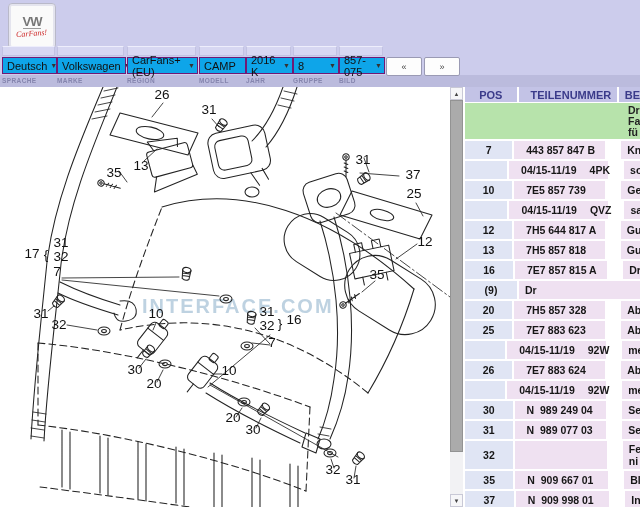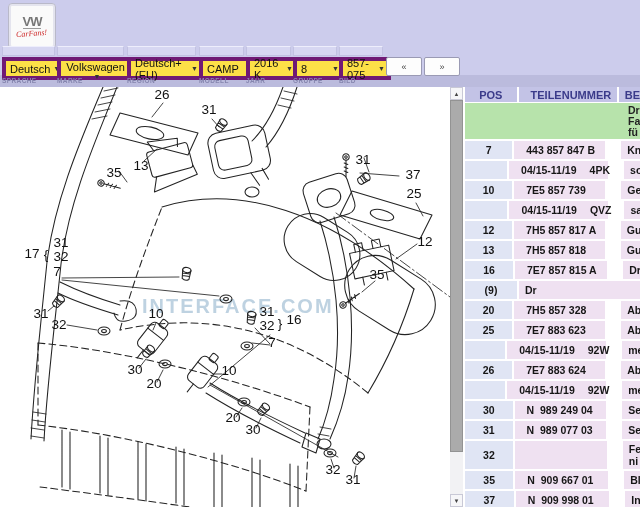--- a/index.html
+++ b/index.html
@@ -8,21 +8,21 @@
   
   .topbar{position:absolute;left:0;top:0;width:640px;height:87px;background:#ccccec;}
   .logo{position:absolute;left:8px;top:3px;width:46px;height:44px;background:#fafafa;
         border:1px solid #b9b9c9;border-radius:4px;box-shadow:0 0 0 2px #e4e4ee inset;
         display:flex;flex-direction:column;align-items:center;justify-content:center;}
   .logo .vw{font-size:13px;font-weight:bold;color:#777;letter-spacing:-1px;line-height:13px;border-bottom:1px solid #999;}
   .logo .script{font-family:"Liberation Serif",serif;font-style:italic;font-size:8px;color:#c22;
         transform:rotate(-4deg);line-height:9px;}
   .fbox{position:absolute;top:46px;height:8px;background:#d7d7f2;border:1px solid #c2c2e2;
         border-top-color:#eeeefc;}
-  .fsel{position:absolute;top:57px;height:15px;background:#fde047;border:4px solid #701a75;
+  .fsel{position:absolute;top:57px;height:15px;background:#0ea5e9;border:1px solid #701a75;
         display:flex;align-items:center;font-size:11px;color:#111;padding:0 2px 0 4px;
         justify-content:space-between;cursor:default;}
   .fsel .chev{font-size:7px;color:#333;margin-left:3px;}
   .flab{position:absolute;top:77px;font-size:6.5px;color:#8585ae;letter-spacing:.4px;font-weight:bold;}
   .band{position:absolute;left:0;top:75px;width:640px;height:12px;background:#bbbbdd;z-index:0;}
   .navbtn{position:absolute;top:57px;height:17px;width:34px;background:#fdfdfd;border:1px solid #9a9ab4;
         font-size:9px;color:#444;display:flex;align-items:center;justify-content:center;border-radius:2px;}
   
   .main{position:absolute;left:0;top:87px;width:640px;height:420px;background:#fff;}
   .diagram{position:absolute;left:0;top:0;width:450px;height:420px;}
@@ -67,28 +67,28 @@
     <span class="script">CarFans!</span>
   </div>
   <div id="filters">
       <div class="fbox" style="left: 2px; width: 51px;"></div>
       <div class="fsel" style="left: 2px; width: 47px;">
         <span>Deutsch</span>
         <span class="chev">▼</span>
       </div>
       <div class="flab" style="left: 2px;">SPRACHE</div>
       <div class="fbox" style="left: 57px; width: 65px;"></div>
-      <div class="fsel" style="left: 57px; width: 61px; flex-direction: column;">
+      <div class="fsel" style="left: 57px; width: 61px;">
         <span>Volkswagen</span>
         <span class="chev">▼</span>
       </div>
       <div class="flab" style="left: 57px;">MARKE</div>
       <div class="fbox" style="left: 127px; width: 67px;"></div>
       <div class="fsel" style="left: 127px; width: 63px;">
-        <span>Deutsch+ (EU)</span>
+        <span>CarFans+ (EU)</span>
         <span class="chev">▼</span>
       </div>
       <div class="flab" style="left: 127px;">REGION</div>
       <div class="fbox" style="left: 199px; width: 43px;"></div>
       <div class="fsel" style="left: 199px; width: 39px; gap: 25px;">
         <span>CAMP</span>
         <span class="chev">▼</span>
       </div>
       <div class="flab" style="left: 199px;">MODELL</div>
       <div class="fbox" style="left: 246px; width: 43px;"></div>
@@ -333,21 +333,21 @@
         </div>
         <div class="row" style="height: 18px;">
           <div class="c-pos"></div>
           <div class="c-part"><span>04/15-11/19</span><span class="code">QVZ</span></div>
           <div class="c-desc">
             <span>sa</span>
           </div>
         </div>
         <div class="row" style="height: 18px;">
           <div class="c-pos">12</div>
-          <div class="c-part"><span>7H5 857 817 A</span></div>
+          <div class="c-part"><span>7H5 644 817 A</span></div>
           <div class="c-desc">
             <span>Gu</span>
           </div>
         </div>
         <div class="row" style="height: 18px;">
           <div class="c-pos">13</div>
           <div class="c-part"><span>7H5 857 818</span></div>
           <div class="c-desc">
             <span>Gu</span>
           </div>

